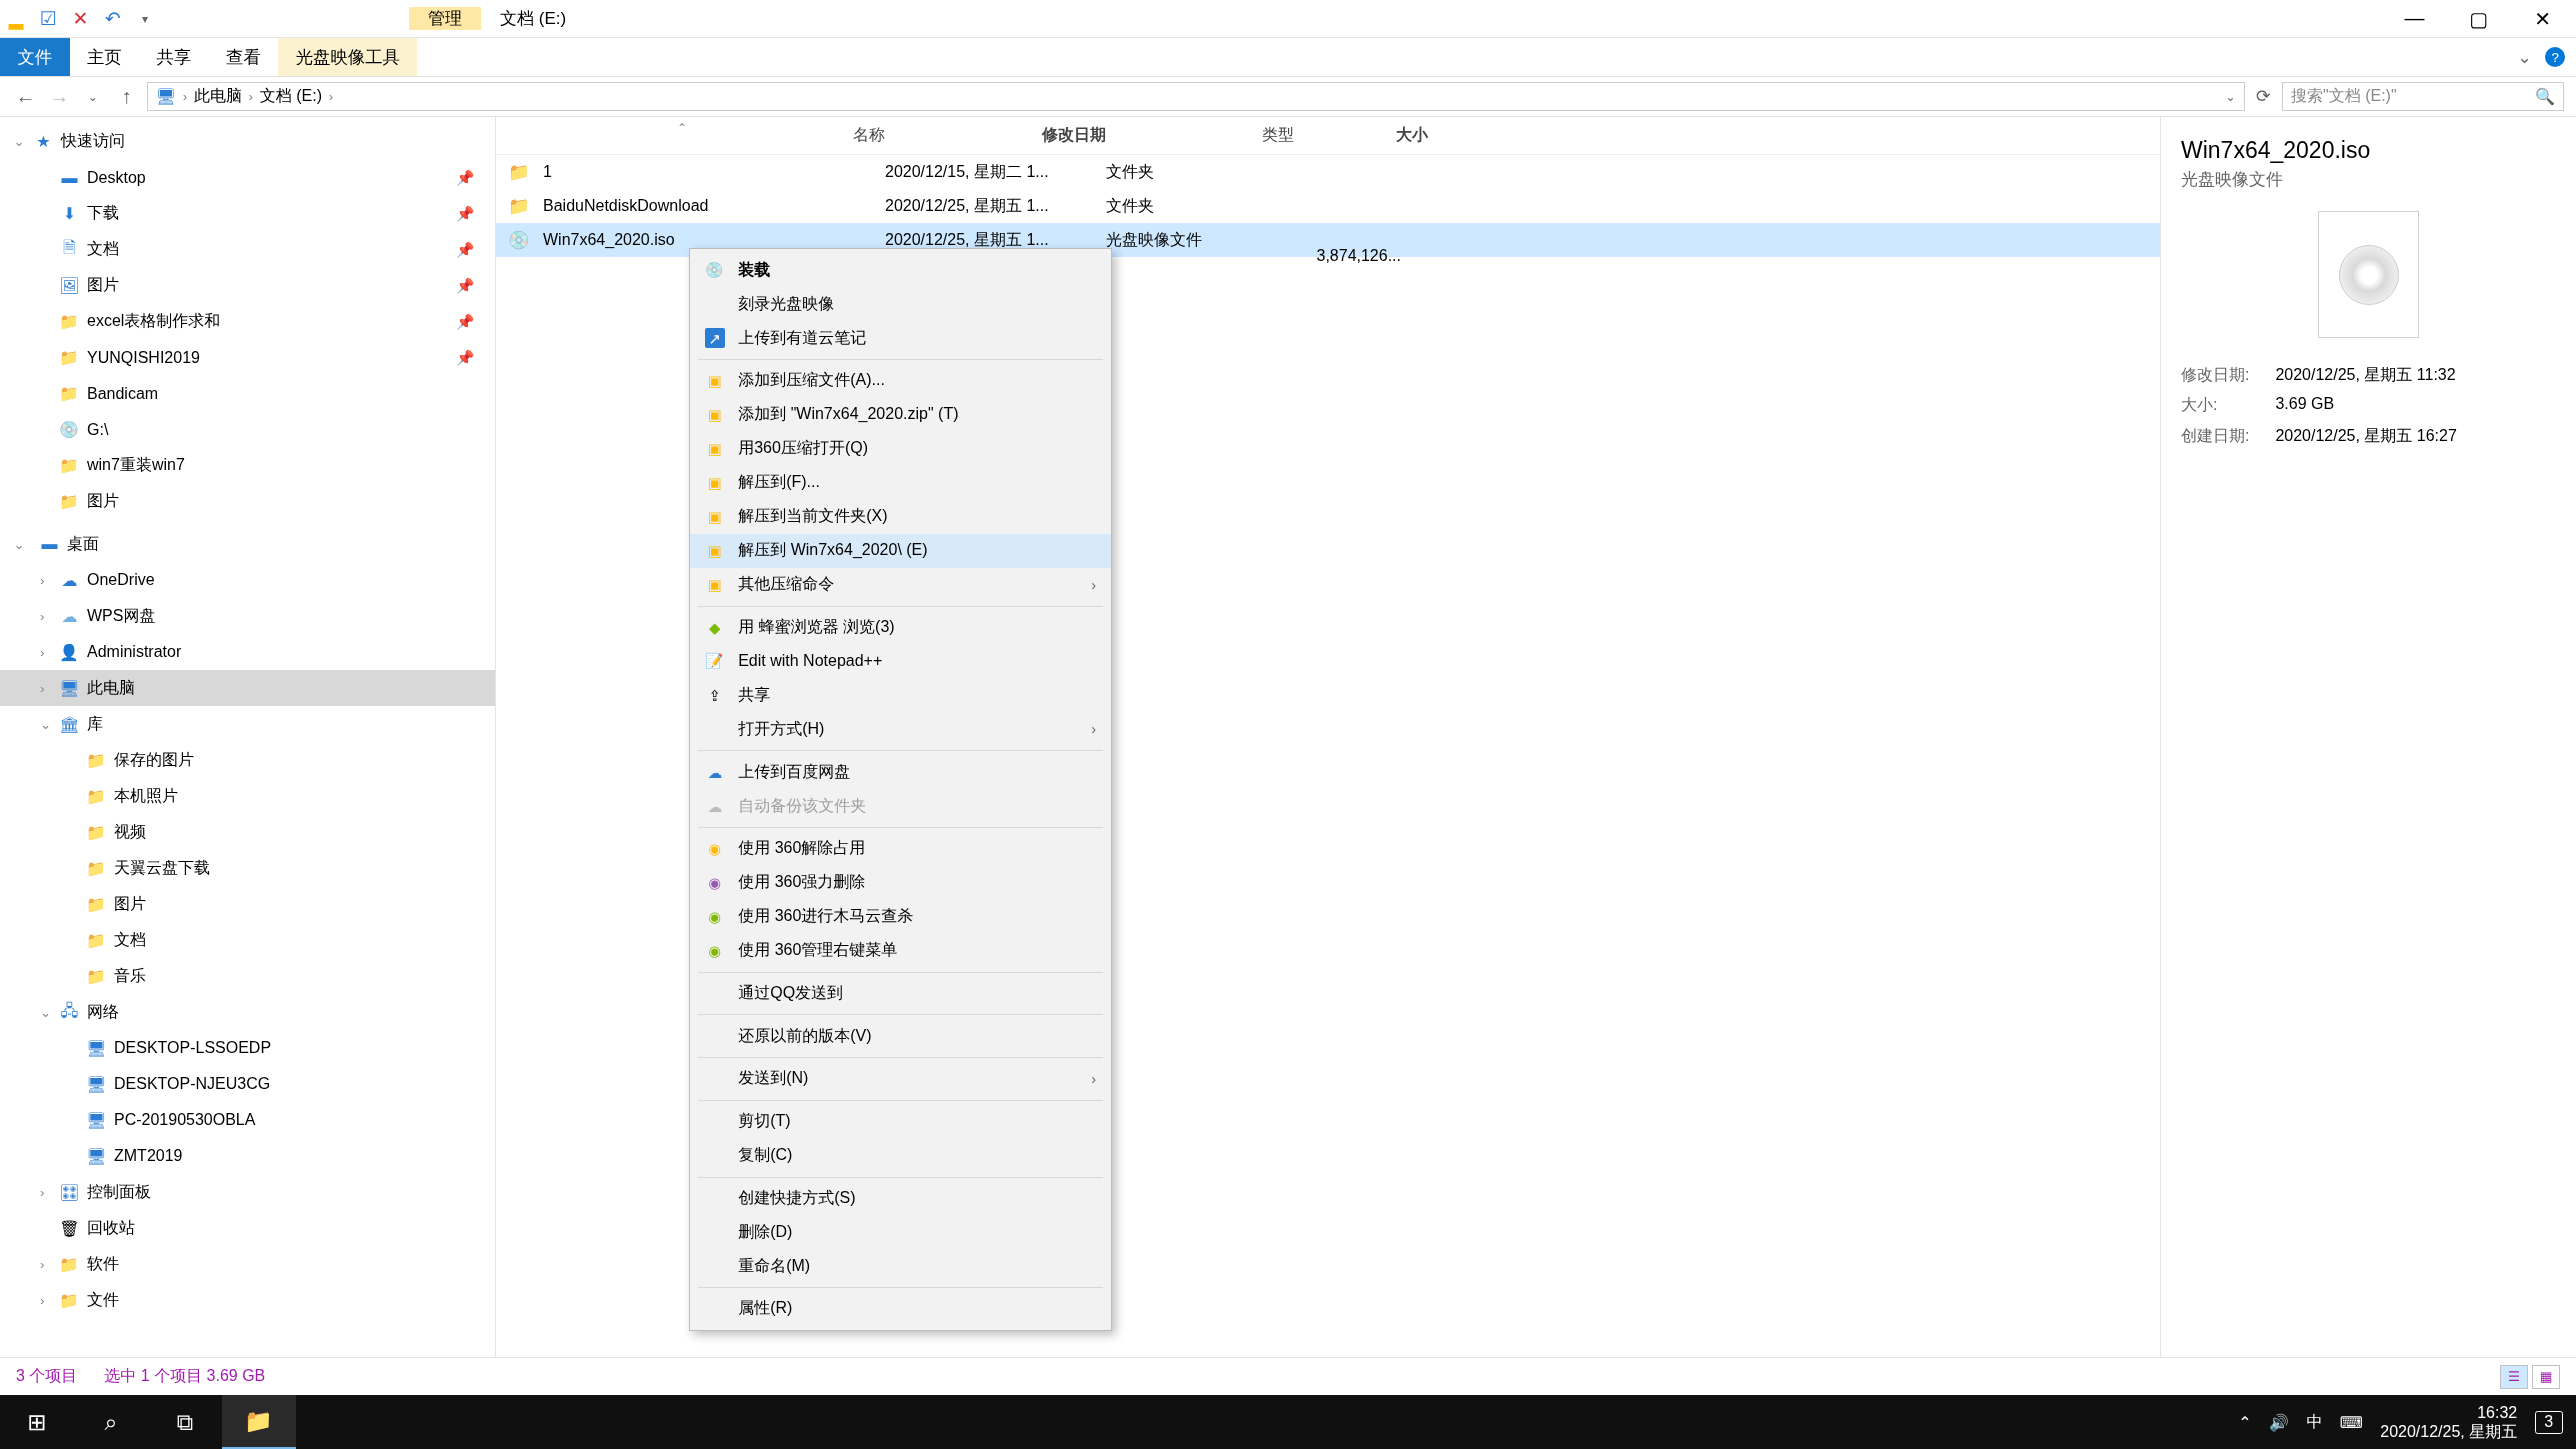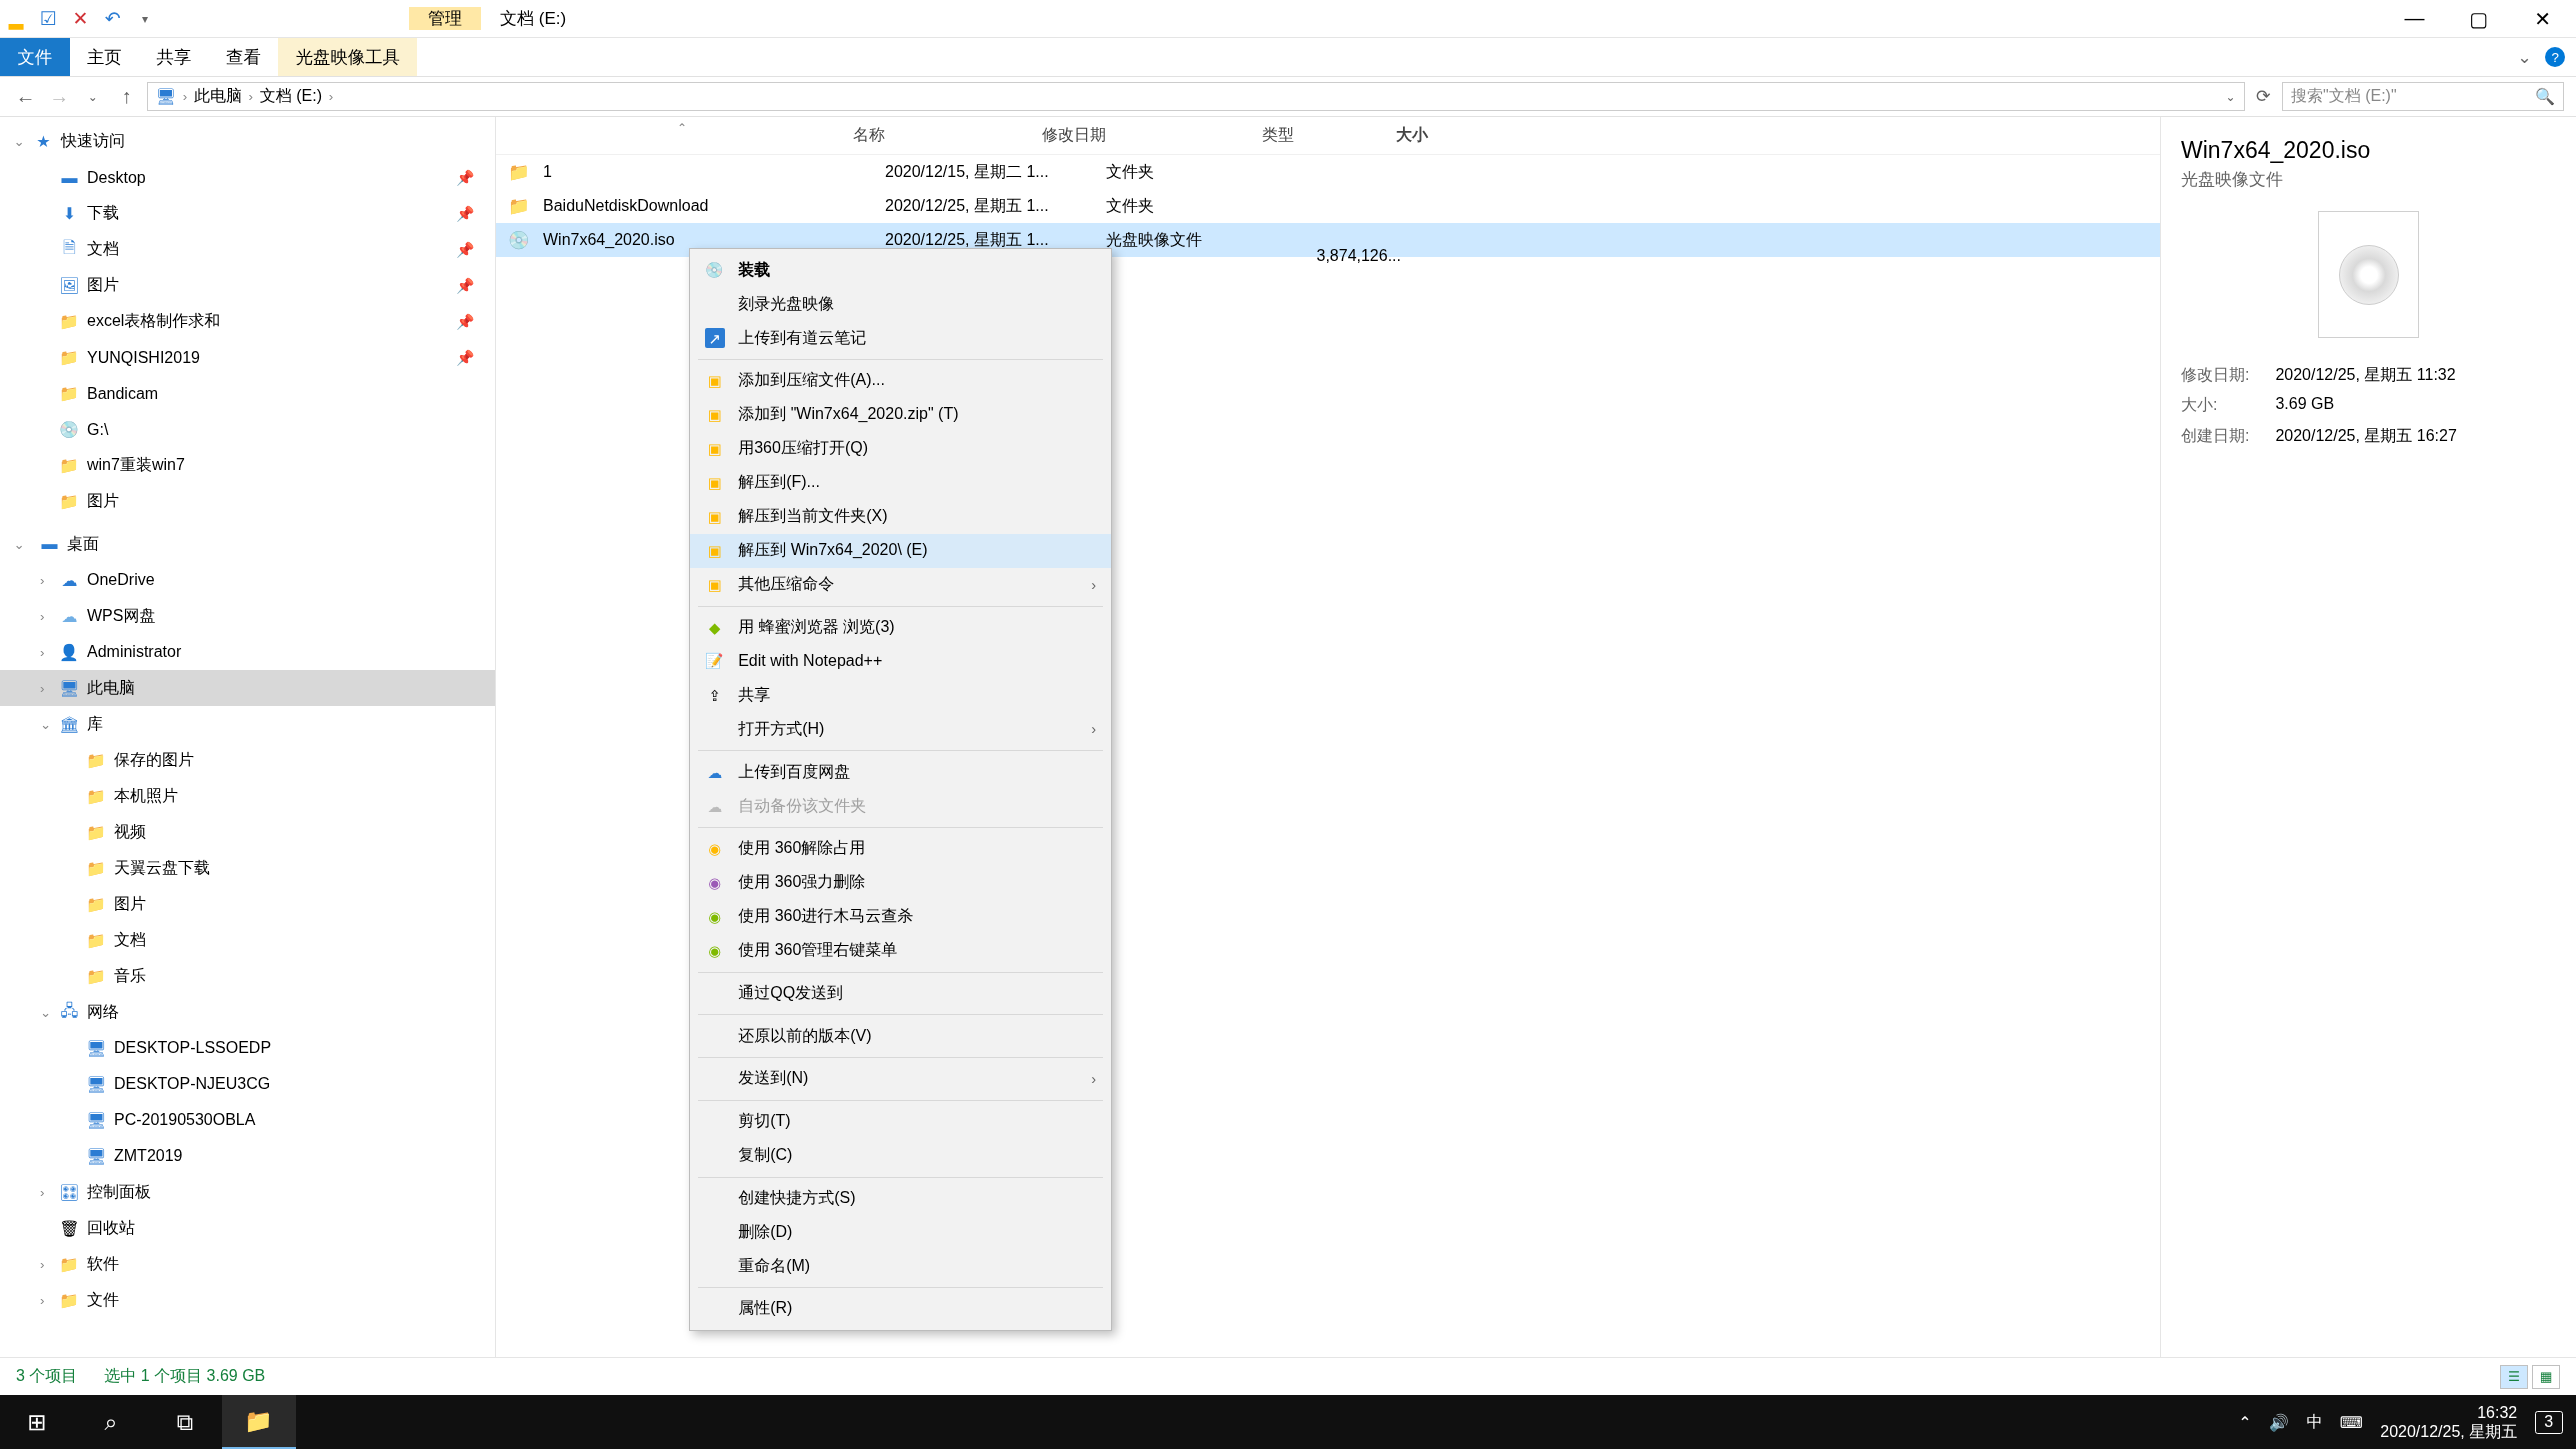--- a/index.html
+++ b/index.html
@@ -49,21 +49,21 @@
 .blue-ic { color: #2b7cd3; }
 .green-ic { color: #71afe5; }
 .mon-ic { color: #2b7cd3; }
 .lib-ic { color: #2b7cd3; }
 
 
 .file-area { flex: 1; display: flex; flex-direction: column; }
 .columns { height: 38px; display: flex; align-items: center; border-bottom: 0.7px solid #f0f0f0; color: #444; font-size: 16px; text-align: right; }
 .col-name { width: 389px; padding-left: 20px; position: relative; }
 .col-name .sort { position: absolute; left: 181px; top: -4px; font-size: 12px; color: #888; }
-.col-date { width: 221px; }
+.col-date { width: 221px; font-weight: bold; }
 .col-type { width: 188px; }
 .col-size { width: 134px; font-weight: bold; }
 .file-rows { position: relative; }
 .file-row { height: 34px; display: flex; align-items: center; font-size: 17px; color: #000; }
 .file-row .fic { width: 47px; display: flex; justify-content: center; font-size: 17.4px; }
 .file-row .fname { width: 342px; }
 .file-row .fdate { width: 221px; }
 .file-row .ftype { width: 188px; }
 .file-row .fsize { width: 134px; text-align: right; padding-right: 27px; margin-top: 32px; }
 .file-row.selected { background: #cde8ff; }
@@ -81,21 +81,21 @@
 .details-pane { width: 416px; border-left: 0.7px solid #e5e5e5; padding: 20px 20px; }
 .dp-title { font-size: 23px; color: #000; margin-bottom: 4px; }
 .dp-sub { font-size: 17px; color: #666; margin-bottom: 20px; }
 .dp-thumb { width: 101px; height: 127px; border: 0.7px solid #d0d0d0; margin: 0 auto 27px auto; display: flex; align-items: center; justify-content: center; }
 .dp-thumb .disc { width: 60px; height: 60px; border-radius: 50%; background: radial-gradient(circle, #fff 20%, #d9d9d9 40%, #eee 70%); border: 0.7px solid #ccc; }
 .dp-row { display: flex; gap: 13.4px; font-size: 17px; margin-bottom: 9.4px; }
 .dp-row .k { color: #666; width: 81px; }
 .dp-row .v { color: #000; }
 
 
-.status-bar { height: 38px; border-top: 0.7px solid #e5e5e5; display: flex; align-items: center; padding: 0 16px; font-size: 17px; color: #15803d; gap: 27px; }
+.status-bar { height: 38px; border-top: 0.7px solid #e5e5e5; display: flex; align-items: center; padding: 0 16px; font-size: 17px; color: #a21caf; gap: 27px; }
 .status-bar .views { margin-left: auto; display: flex; gap: 4px; }
 .view-btn { width: 28px; height: 24px; border: 0.7px solid #c0c0c0; display: flex; align-items: center; justify-content: center; font-size: 13.4px; }
 
 
 .taskbar { height: 54px; background: #101010; display: flex; align-items: center; color: #fff; }
 .tb-btn { width: 74px; height: 54px; display: flex; align-items: center; justify-content: center; font-size: 23px; color: #fff; }
 .tb-btn.active { background: #2a2a2a; border-bottom: 2.7px solid #76b9ed; }
 .tb-tray { margin-left: auto; display: flex; align-items: center; gap: 17.4px; padding-right: 13.4px; font-size: 16px; }
 .tb-clock { text-align: right; line-height: 1.2; font-size: 15.4px; }
 .tb-speech { width: 28px; height: 23px; border: 1.3px solid #fff; border-radius: 2.7px; position: relative; display:flex; align-items:center; justify-content:center; font-size:12px;}

